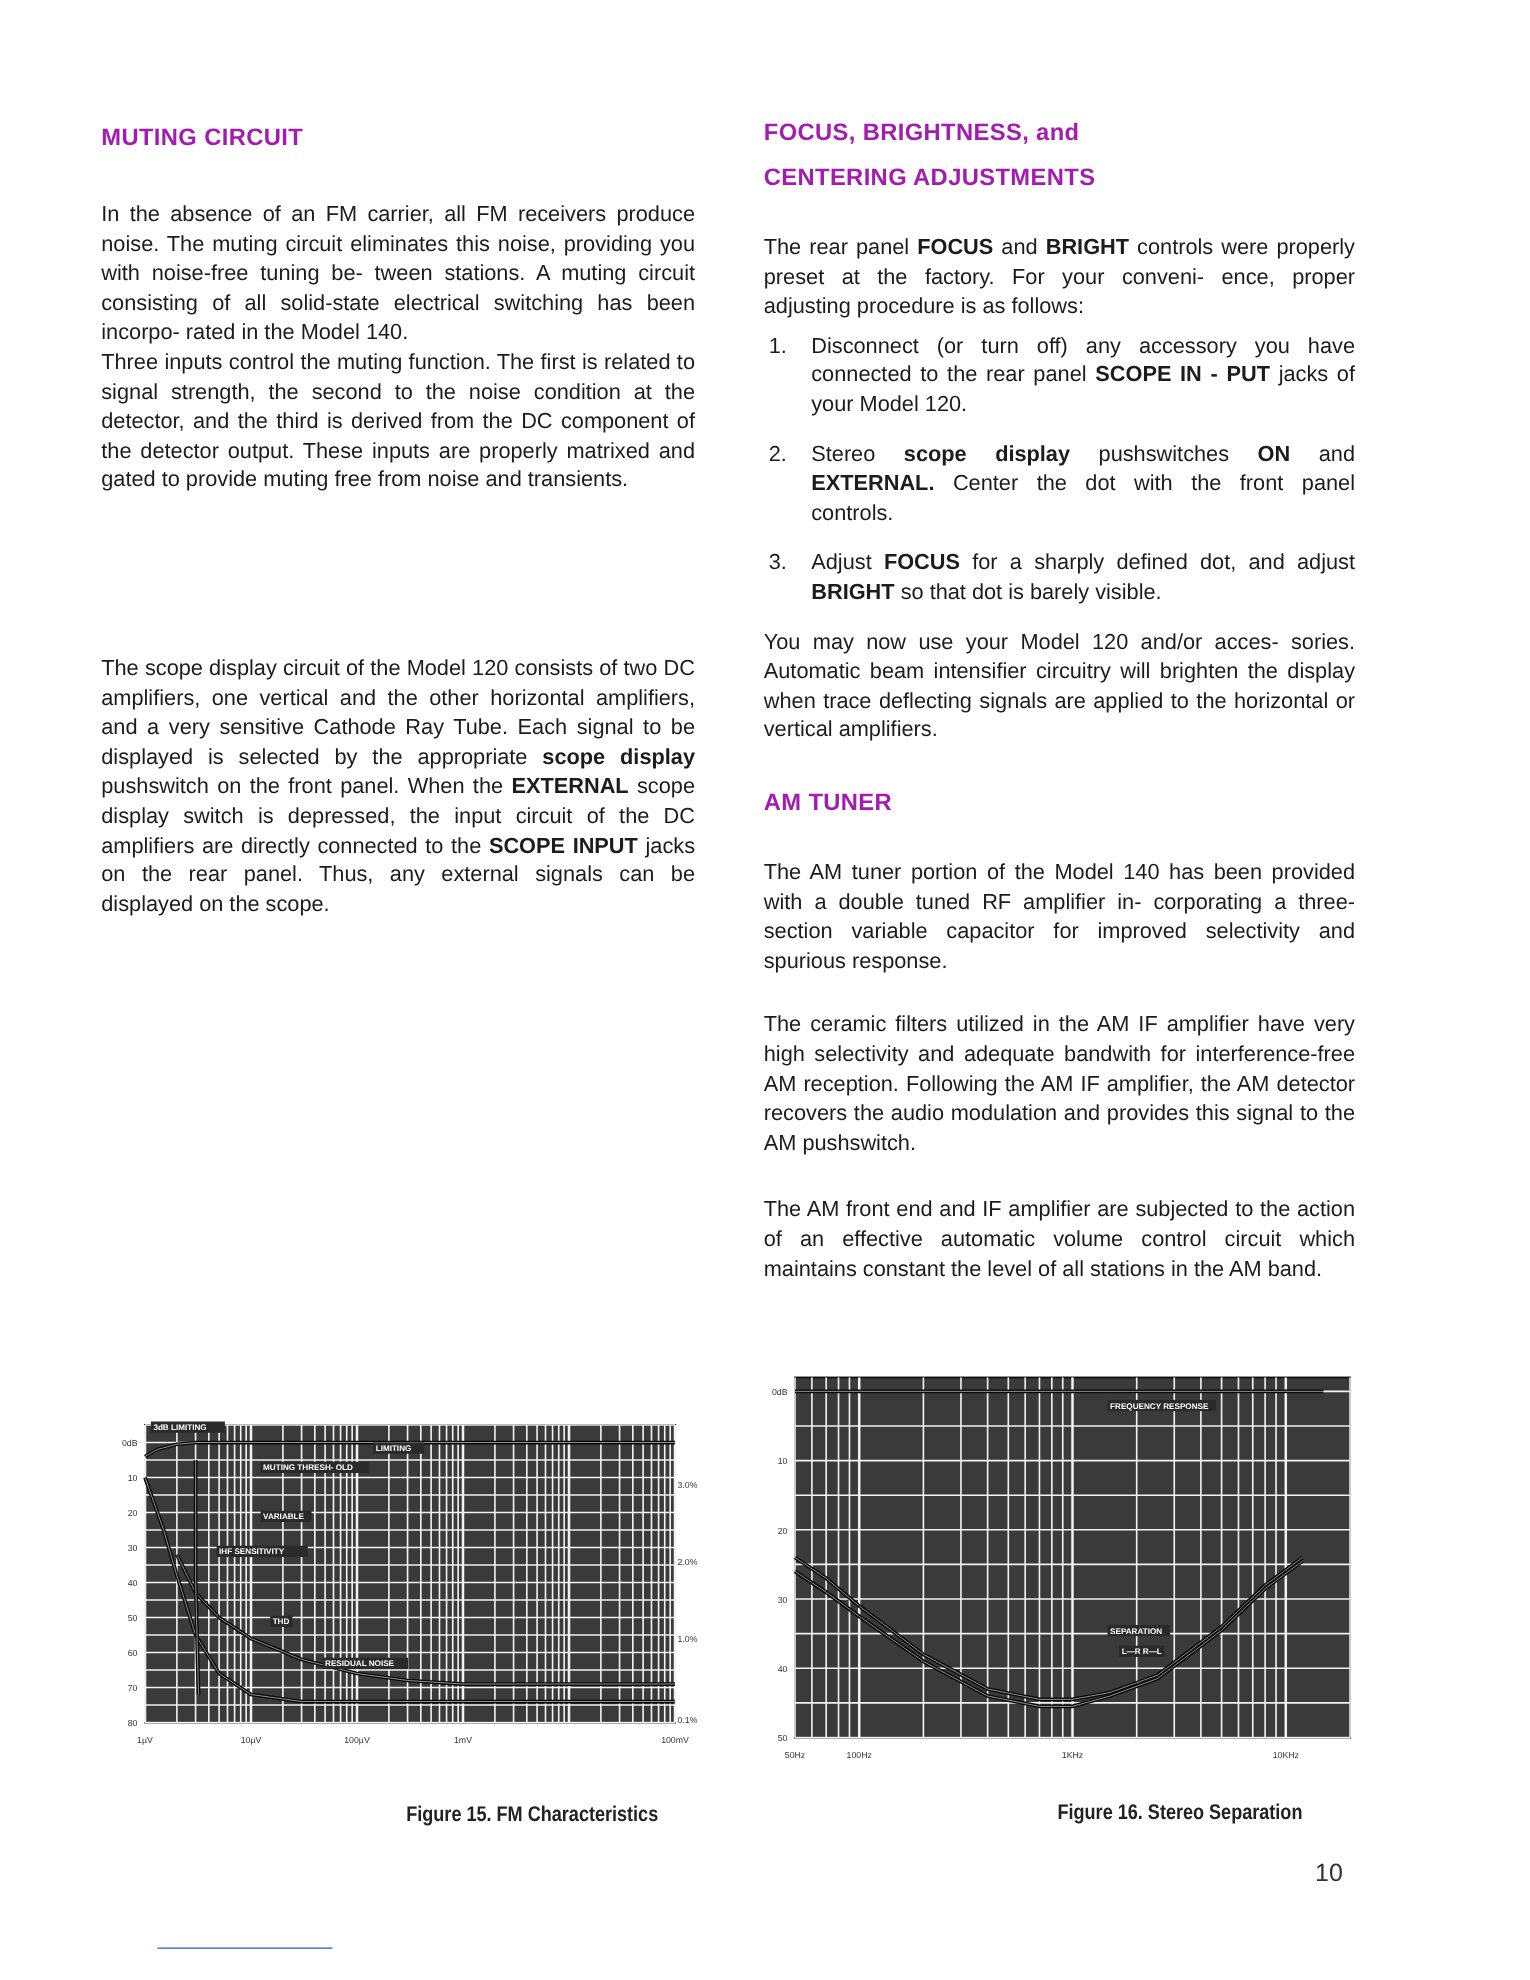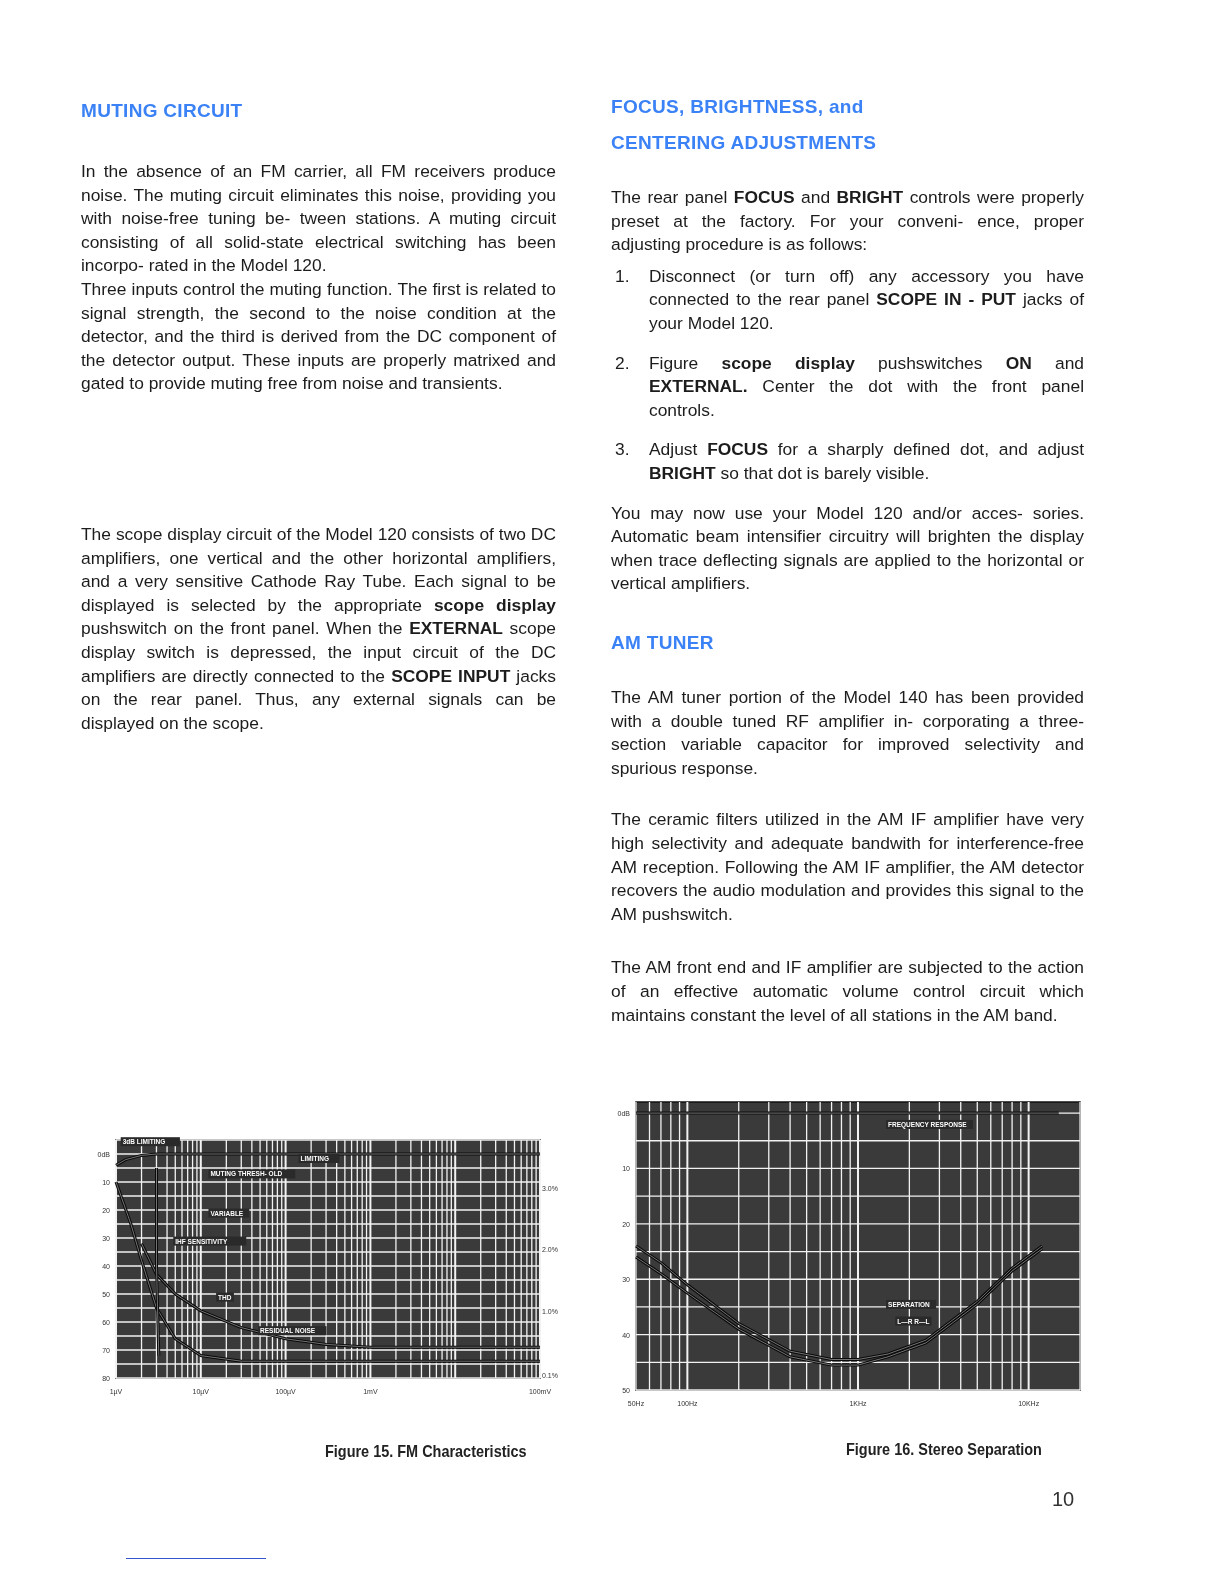--- a/index.html
+++ b/index.html
@@ -1,50 +1,50 @@
 <!DOCTYPE html>
 <html><head>
 <meta charset="utf-8">
 <style>
   html, body { margin:0; padding:0; background:#ffffff; }
   body { width:1224px; height:1584px; position:relative; overflow:hidden;
          font-family:"Liberation Sans", sans-serif; color:#1c1c1c; }
   .col { position:absolute; }
-  h2 { font-family:"Liberation Sans", sans-serif; font-weight:bold; font-size:19px; margin:0; letter-spacing:0.3px; color:#3b82f6; }
+  h2 { font-family:"Liberation Sans", sans-serif; font-weight:bold; font-size:19px; margin:0; letter-spacing:0.3px; color:#a21caf; }
   p { margin:0; font-size:17.4px; line-height:23.6px; text-align:justify; }
   b { font-weight:bold; }
   .list { margin:0; padding:0; list-style:none; }
   .list li { position:relative; padding-left:38px; font-size:17.4px; line-height:23.6px; text-align:justify; margin-bottom:16px; }
   .list li .num { position:absolute; left:4px; top:0; }
   .caption { position:absolute; font-family:"Liberation Sans", sans-serif; font-weight:bold; font-size:17px; transform:scaleX(0.85); transform-origin:left center; color:#222; }
   .pagenum { position:absolute; font-size:20px; color:#333; }
   .chart { position:absolute; }
   .chart svg text { font-family:"Liberation Sans", sans-serif; }
   .underline-mark { position:absolute; left:126px; top:1558px; width:140px; height:1px; background:#3355cc; }
 </style>
 </head>
 <body>
 
 <div class="col" style="left:81px; top:100px; width:475px;">
   <h2>MUTING CIRCUIT</h2>
-  <p style="margin-top:38px;">In the absence of an FM carrier, all FM receivers produce noise. The muting circuit eliminates this noise, providing you with noise-free tuning be- tween stations. A muting circuit consisting of all solid-state electrical switching has been incorpo- rated in the Model 120.</p>
+  <p style="margin-top:38px;">In the absence of an FM carrier, all FM receivers produce noise. The muting circuit eliminates this noise, providing you with noise-free tuning be- tween stations. A muting circuit consisting of all solid-state electrical switching has been incorpo- rated in the Model 140.</p>
   <p>Three inputs control the muting function. The first is related to signal strength, the second to the noise condition at the detector, and the third is derived from the DC component of the detector output. These inputs are properly matrixed and gated to provide muting free from noise and transients.</p>
 </div>
 
 <div class="col" style="left:81px; top:490px; width:475px;">
   <p style="margin-top:33px;"><span>The scope display circuit of the Model 120 consists of two DC amplifiers, one vertical and the other horizontal amplifiers, and a very sensitive Cathode Ray Tube. Each signal to be displayed is selected by the appropriate </span><b>scope display</b><span> pushswitch on the front panel. When the </span><b>EXTERNAL</b><span> scope display switch is depressed, the input circuit of the DC amplifiers are directly connected to the </span><b>SCOPE INPUT</b><span> jacks on the rear panel. Thus, any external signals can be displayed on the scope.</span></p>
 </div>
 
 <div class="col" style="left:611px; top:96px; width:473px;">
   <h2>FOCUS, BRIGHTNESS, and</h2>
   <h2 style="margin-top:14px;">CENTERING ADJUSTMENTS</h2>
   <p style="margin-top:32px;"><span>The rear panel </span><b>FOCUS</b><span> and </span><b>BRIGHT</b><span> controls were properly preset at the factory. For your conveni- ence, proper adjusting procedure is as follows:</span></p>
   <ol class="list" style="margin-top:8px;">
     <li><span class="num">1.</span><span>Disconnect (or turn off) any accessory you have connected to the rear panel </span><b>SCOPE IN - PUT</b><span> jacks of your Model 120.</span></li>
-    <li><span class="num">2.</span><span>Figure </span><b>scope display</b><span> pushswitches </span><b>ON</b><span> and </span><b>EXTERNAL.</b><span> Center the dot with the front panel controls.</span></li>
+    <li><span class="num">2.</span><span>Stereo </span><b>scope display</b><span> pushswitches </span><b>ON</b><span> and </span><b>EXTERNAL.</b><span> Center the dot with the front panel controls.</span></li>
     <li><span class="num">3.</span><span>Adjust </span><b>FOCUS</b><span> for a sharply defined dot, and adjust </span><b>BRIGHT</b><span> so that dot is barely visible.</span></li>
   </ol>
   <p style="margin-top:16px;">You may now use your Model 120 and/or acces- sories. Automatic beam intensifier circuitry will brighten the display when trace deflecting signals are applied to the horizontal or vertical amplifiers.</p>
 </div>
 
 <div class="col" style="left:611px; top:632px; width:473px;">
   <h2>AM TUNER</h2>
   <p style="margin-top:32px;">The AM tuner portion of the Model 140 has been provided with a double tuned RF amplifier in- corporating a three-section variable capacitor for improved selectivity and spurious response.</p>
   <p style="margin-top:28px;">The ceramic filters utilized in the AM IF amplifier have very high selectivity and adequate bandwith for interference-free AM reception. Following the AM IF amplifier, the AM detector recovers the audio modulation and provides this signal to the AM pushswitch.</p>
   <p style="margin-top:30px;">The AM front end and IF amplifier are subjected to the action of an effective automatic volume control circuit which maintains constant the level of all stations in the AM band.</p>

